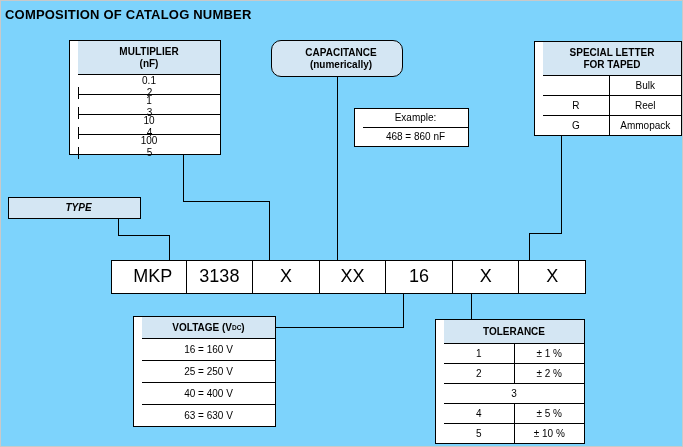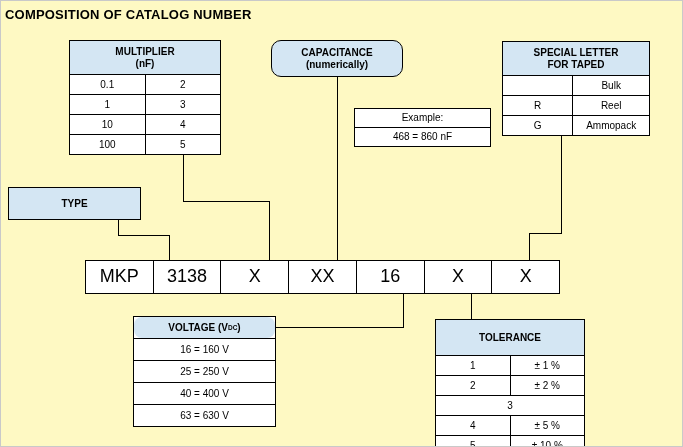--- a/index.html
+++ b/index.html
@@ -3,74 +3,74 @@
 <meta charset="utf-8">
 <style>
   :root{
     --header-fill:#d4e6f3;
     --line:#000000;
     --page-border:#c9c9c9;
     --text:#000000;
   }
   html,body{margin:0;padding:0;background:#ffffff;}
   .page{
-    position:relative;width:683px;height:447px;background:#fef9c3;
+    position:relative;width:683px;height:447px;background:#7dd3fc;
     border:1px solid var(--page-border);box-sizing:border-box;
     font-family:"Liberation Sans","DejaVu Sans",sans-serif;color:var(--text);
     overflow:hidden;
   }
   .title{
     position:absolute;left:4px;top:6px;margin:0;
     font-size:13px;font-weight:bold;letter-spacing:0.2px;white-space:nowrap;
   }
   .connectors{position:absolute;left:0;top:0;width:683px;height:447px;pointer-events:none;}
   .connectors path{stroke:var(--line);stroke-width:1;fill:none;shape-rendering:crispEdges;}
 
   .box{
     position:absolute;background:#ffffff;border:1px solid var(--line);
-    box-sizing:border-box;font-size:10px;line-height:1.2;
+    box-sizing:border-box;font-size:10px;line-height:1.2;padding-left:8px;
   }
   .hdr{
     background:var(--header-fill);font-weight:bold;
     display:flex;flex-direction:column;align-items:center;justify-content:center;
     text-align:center;
   }
   .hdr.inline{flex-direction:row;}
   .trow{display:flex;border-top:1px solid var(--line);}
   .box > .trow:first-child{border-top:none;}
   .cell{flex:1;display:flex;align-items:center;justify-content:center;text-align:center;}
   .cell + .cell{border-left:1px solid var(--line);}
   sub{font-size:6.5px;line-height:0;}
 
   #multiplier{left:68px;top:39px;width:152px;}
   #multiplier .hdr{height:33px;}
-  #multiplier .trow{height:19px;}
+  #multiplier .trow{height:19px;flex-direction:column;}
 
   #capacitance{left:270px;top:39px;width:132px;height:37px;border-radius:10px;}
 
-  #example{left:353px;top:107px;width:137px;}
+  #example{left:353px;top:107px;width:115px;}
   #example .trow{height:18px;}
 
-  #special-letter{left:501px;top:40px;width:148px;}
+  #special-letter{left:533px;top:40px;width:148px;}
   #special-letter .hdr{height:33px;}
   #special-letter .trow{height:19px;justify-content:center;}
   #special-letter .cell:first-child{flex:0 0 47.5%;}
 
-  #type-box{left:7px;top:186px;width:133px;height:33px;}
-
-  #catalog-row{left:84px;top:259px;width:475px;height:34px;display:flex;font-size:18px;}
+  #type-box{left:7px;top:196px;width:133px;height:22px;font-style:italic;}
+
+  #catalog-row{left:110px;top:259px;width:475px;height:34px;display:flex;font-size:18px;}
   #catalog-row .ccell{flex:1;display:flex;align-items:center;justify-content:center;}
   #catalog-row .ccell + .ccell{border-left:1px solid var(--line);}
 
   #voltage{left:132px;top:315px;width:143px;}
-  #voltage .hdr{height:21px;border-radius:8px;}
+  #voltage .hdr{height:21px;}
   #voltage .trow{height:21px;}
 
   #tolerance{left:434px;top:318px;width:150px;}
-  #tolerance .hdr{height:35px;text-align:center;}
+  #tolerance .hdr{height:23px;text-align:center;}
   #tolerance .trow{height:19px;}
 </style>
 </head>
 <body>
 
 <div class="page">
 
   <h1 class="title">COMPOSITION OF CATALOG NUMBER</h1>
 
   <svg class="connectors" viewBox="0 0 683 447" xmlns="http://www.w3.org/2000/svg">

